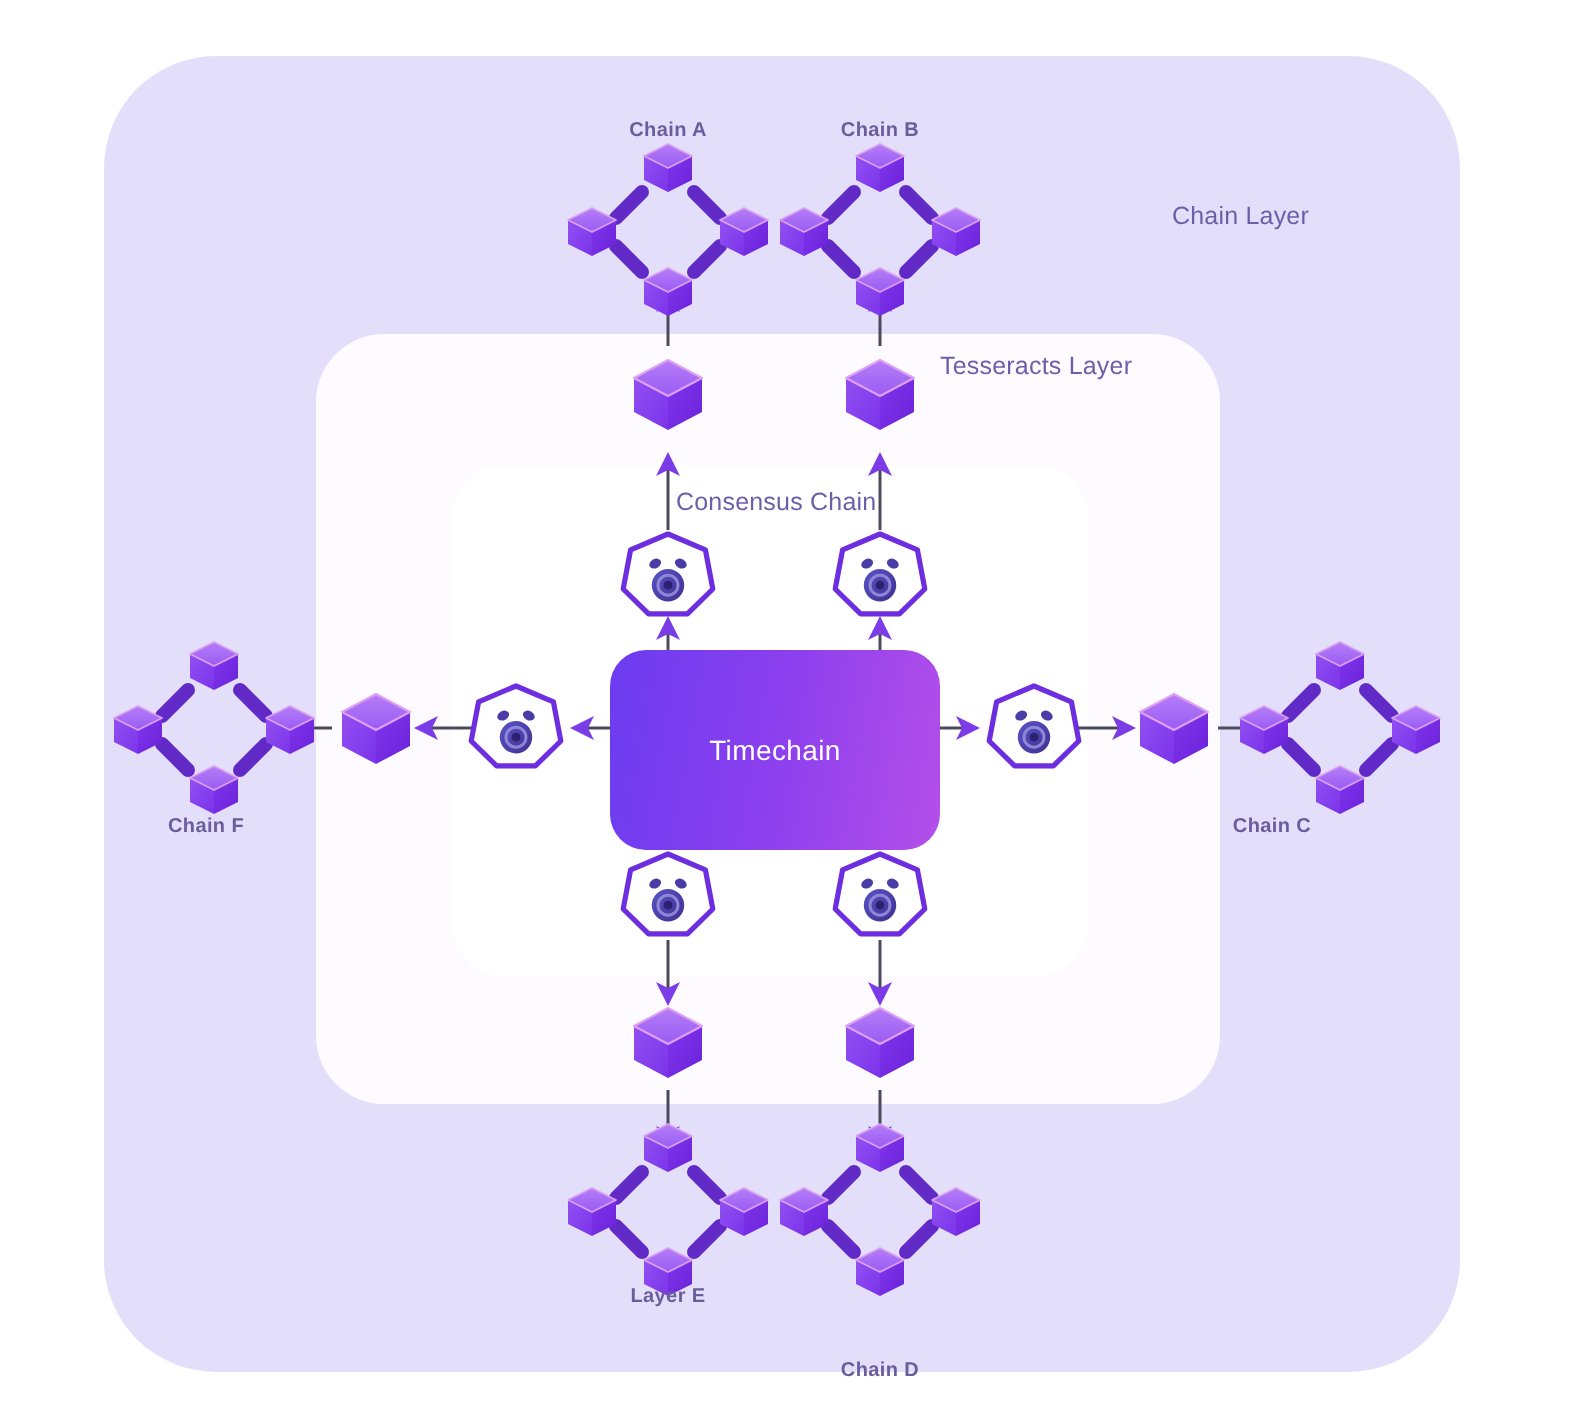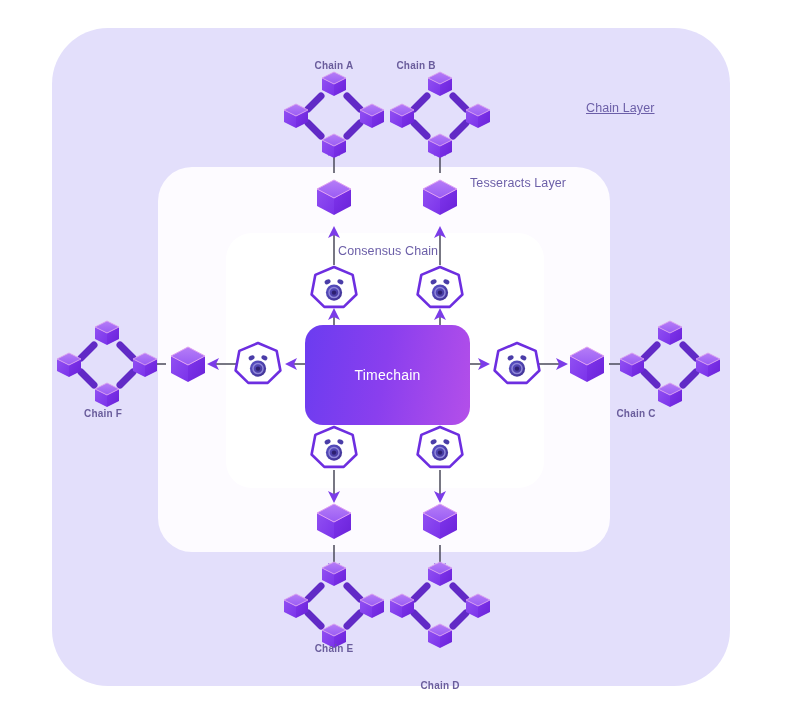--- a/index.html
+++ b/index.html
@@ -44,21 +44,21 @@
 
   
   .layer-label {
     position: absolute;
     font-size: 12.5px;
     font-weight: 400;
     color: #6c5fa8;
     white-space: nowrap;
     letter-spacing: .1px;
   }
-  #label-chain-layer     { left: 586px; top: 101px; text-decoration: underline; }
+  #label-chain-layer     { left: 586px; top: 101px; }
   #label-tesseracts-layer{ left: 470px; top: 176px; }
   #label-consensus-layer { left: 338px; top: 244px; }
 
   .chain-label {
     position: absolute;
     font-size: 10px;
     font-weight: bold;
     color: #6a5d9c;
     white-space: nowrap;
     text-align: center;
@@ -251,20 +251,20 @@
       <use href="#chainCluster" x="670" y="361"></use>
     </g>
   </svg>
 
   <div id="timechain">
     <span id="timechain-label">Timechain</span>
   </div>
 
   <div id="chain-labels">
       <div class="chain-label" style="left: 334px; top: 60px;">Chain A</div>
-      <div class="chain-label" style="left: 416px; top: 60px;">Chain B</div>
+      <div class="chain-label" style="left: 440px; top: 60px;">Chain B</div>
       <div class="chain-label" style="left: 636px; top: 408px;">Chain C</div>
       <div class="chain-label" style="left: 440px; top: 680px;">Chain D</div>
-      <div class="chain-label" style="left: 334px; top: 643px;">Chain E</div>
+      <div class="chain-label" style="left: 334px; top: 643px;">Layer E</div>
       <div class="chain-label" style="left: 103px; top: 408px;">Chain F</div>
     </div>
 
 </div>
 
 </body></html>

